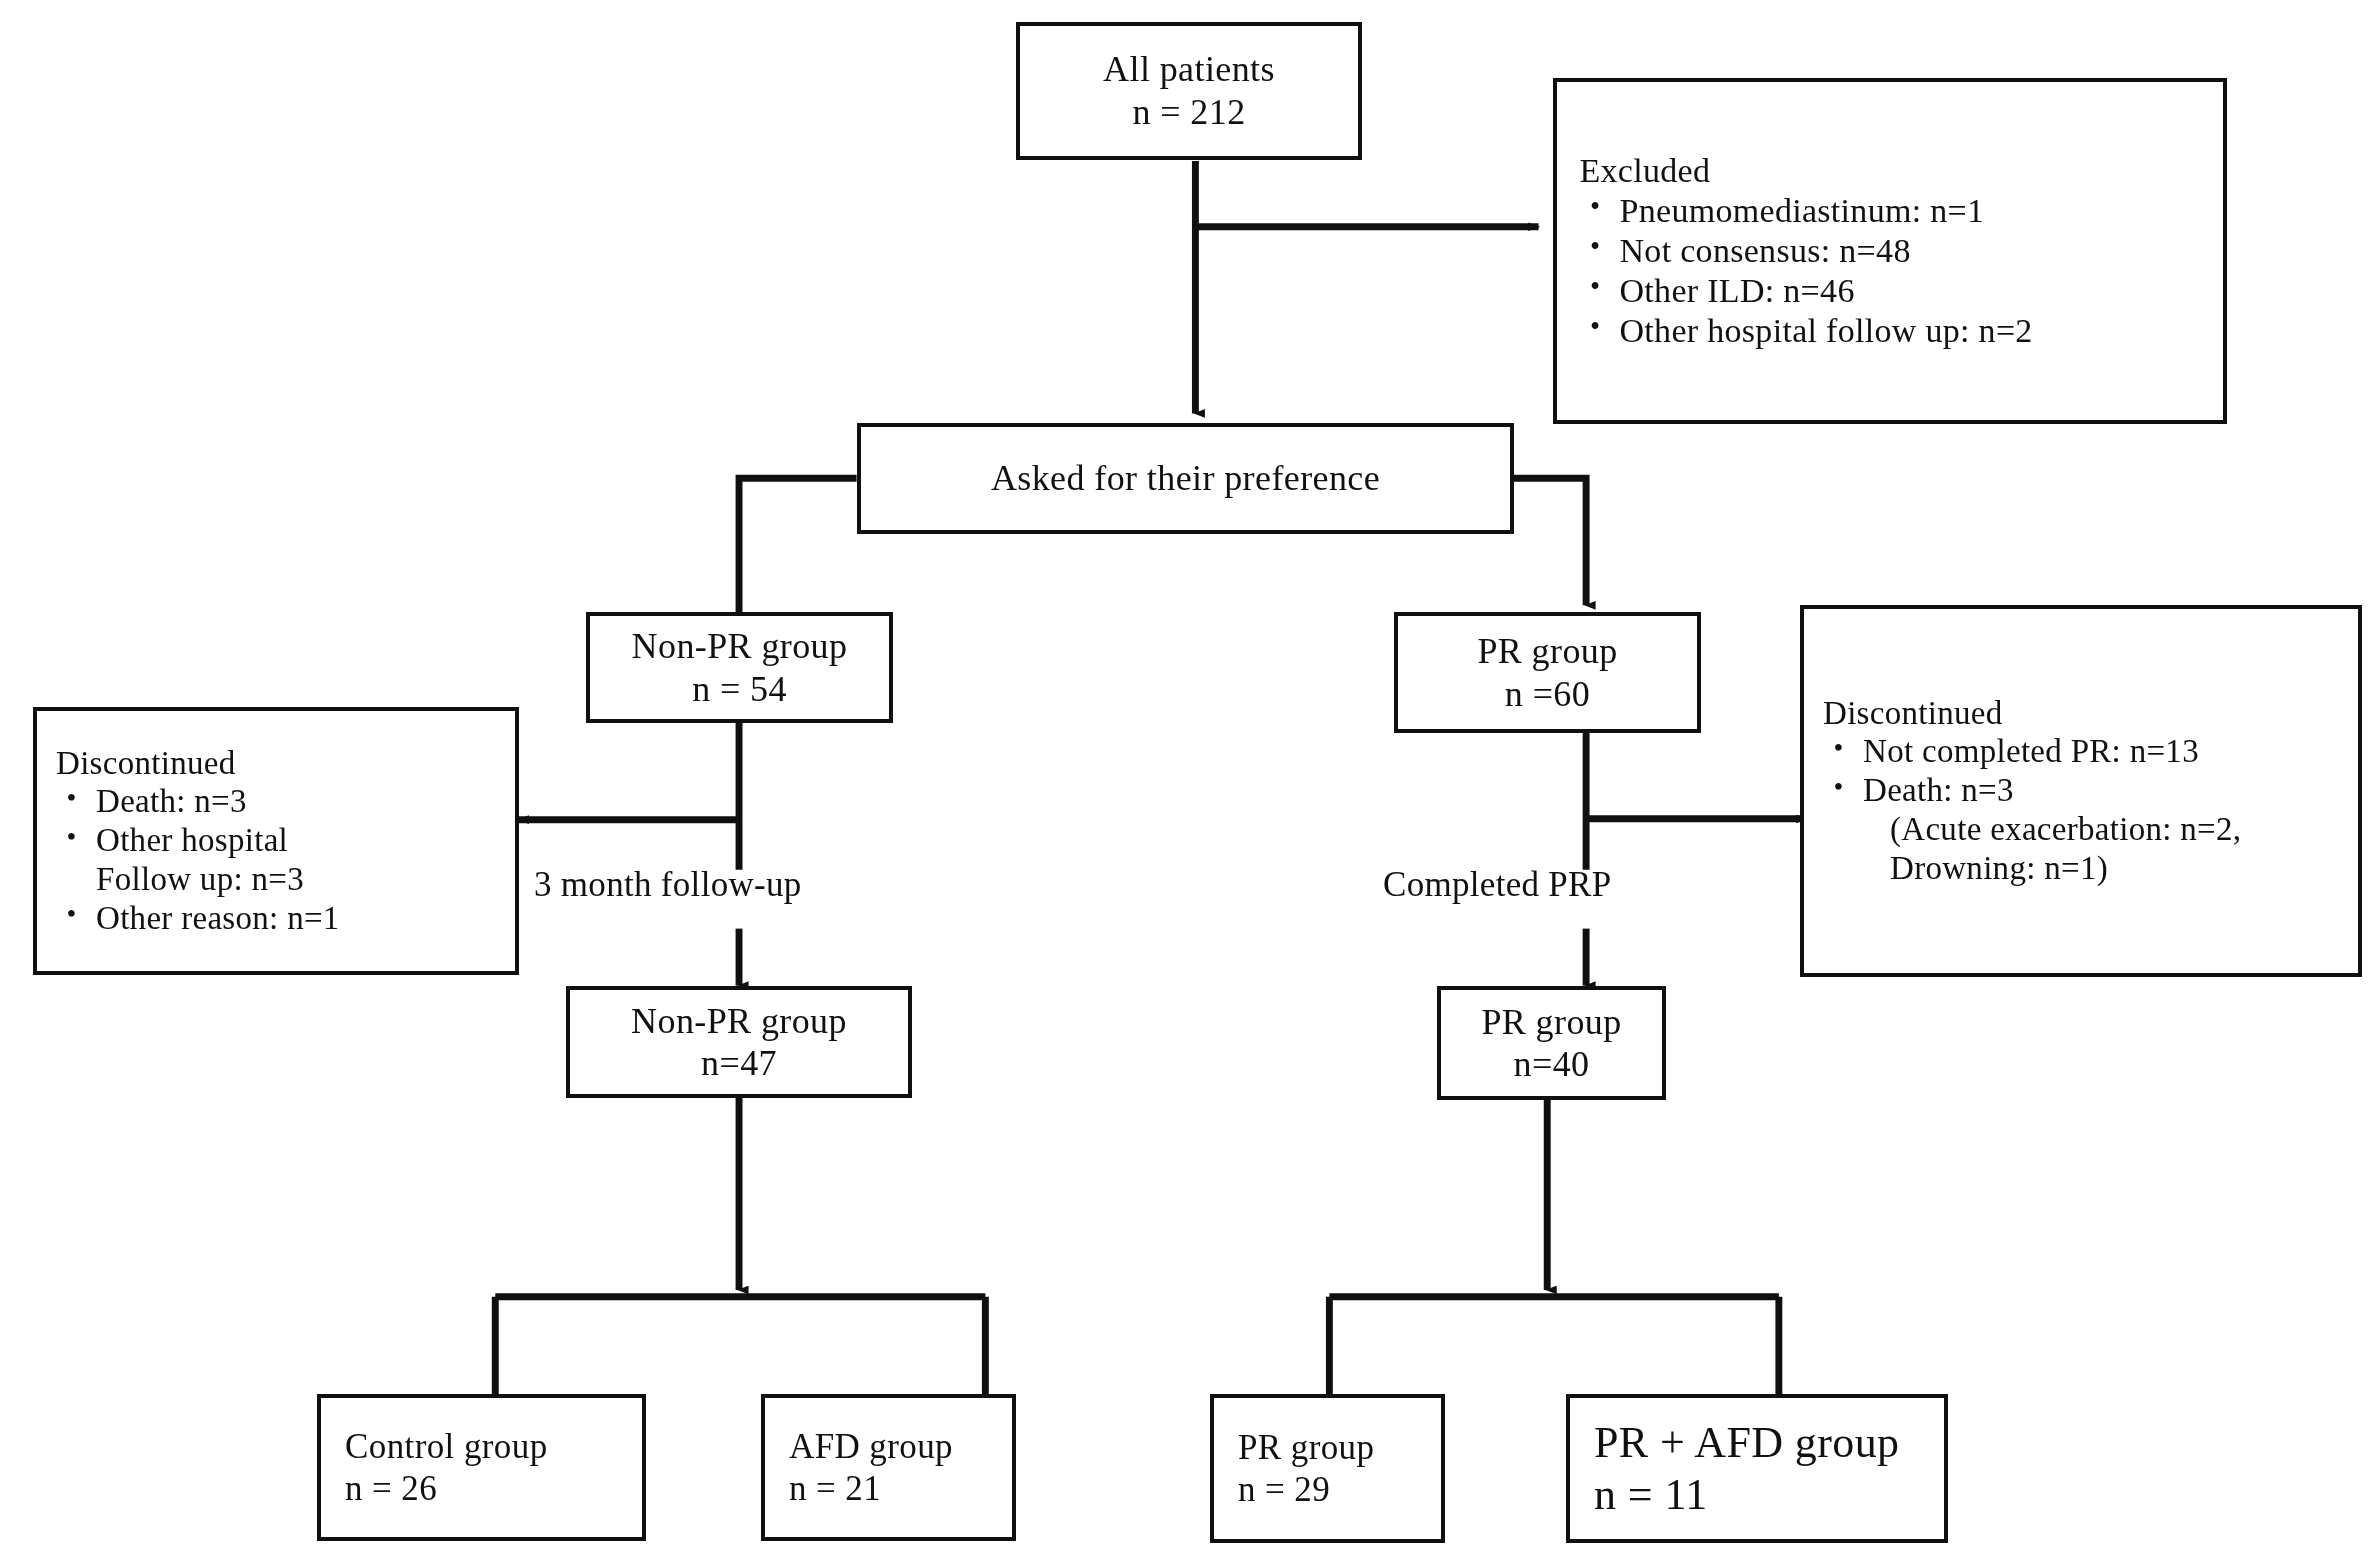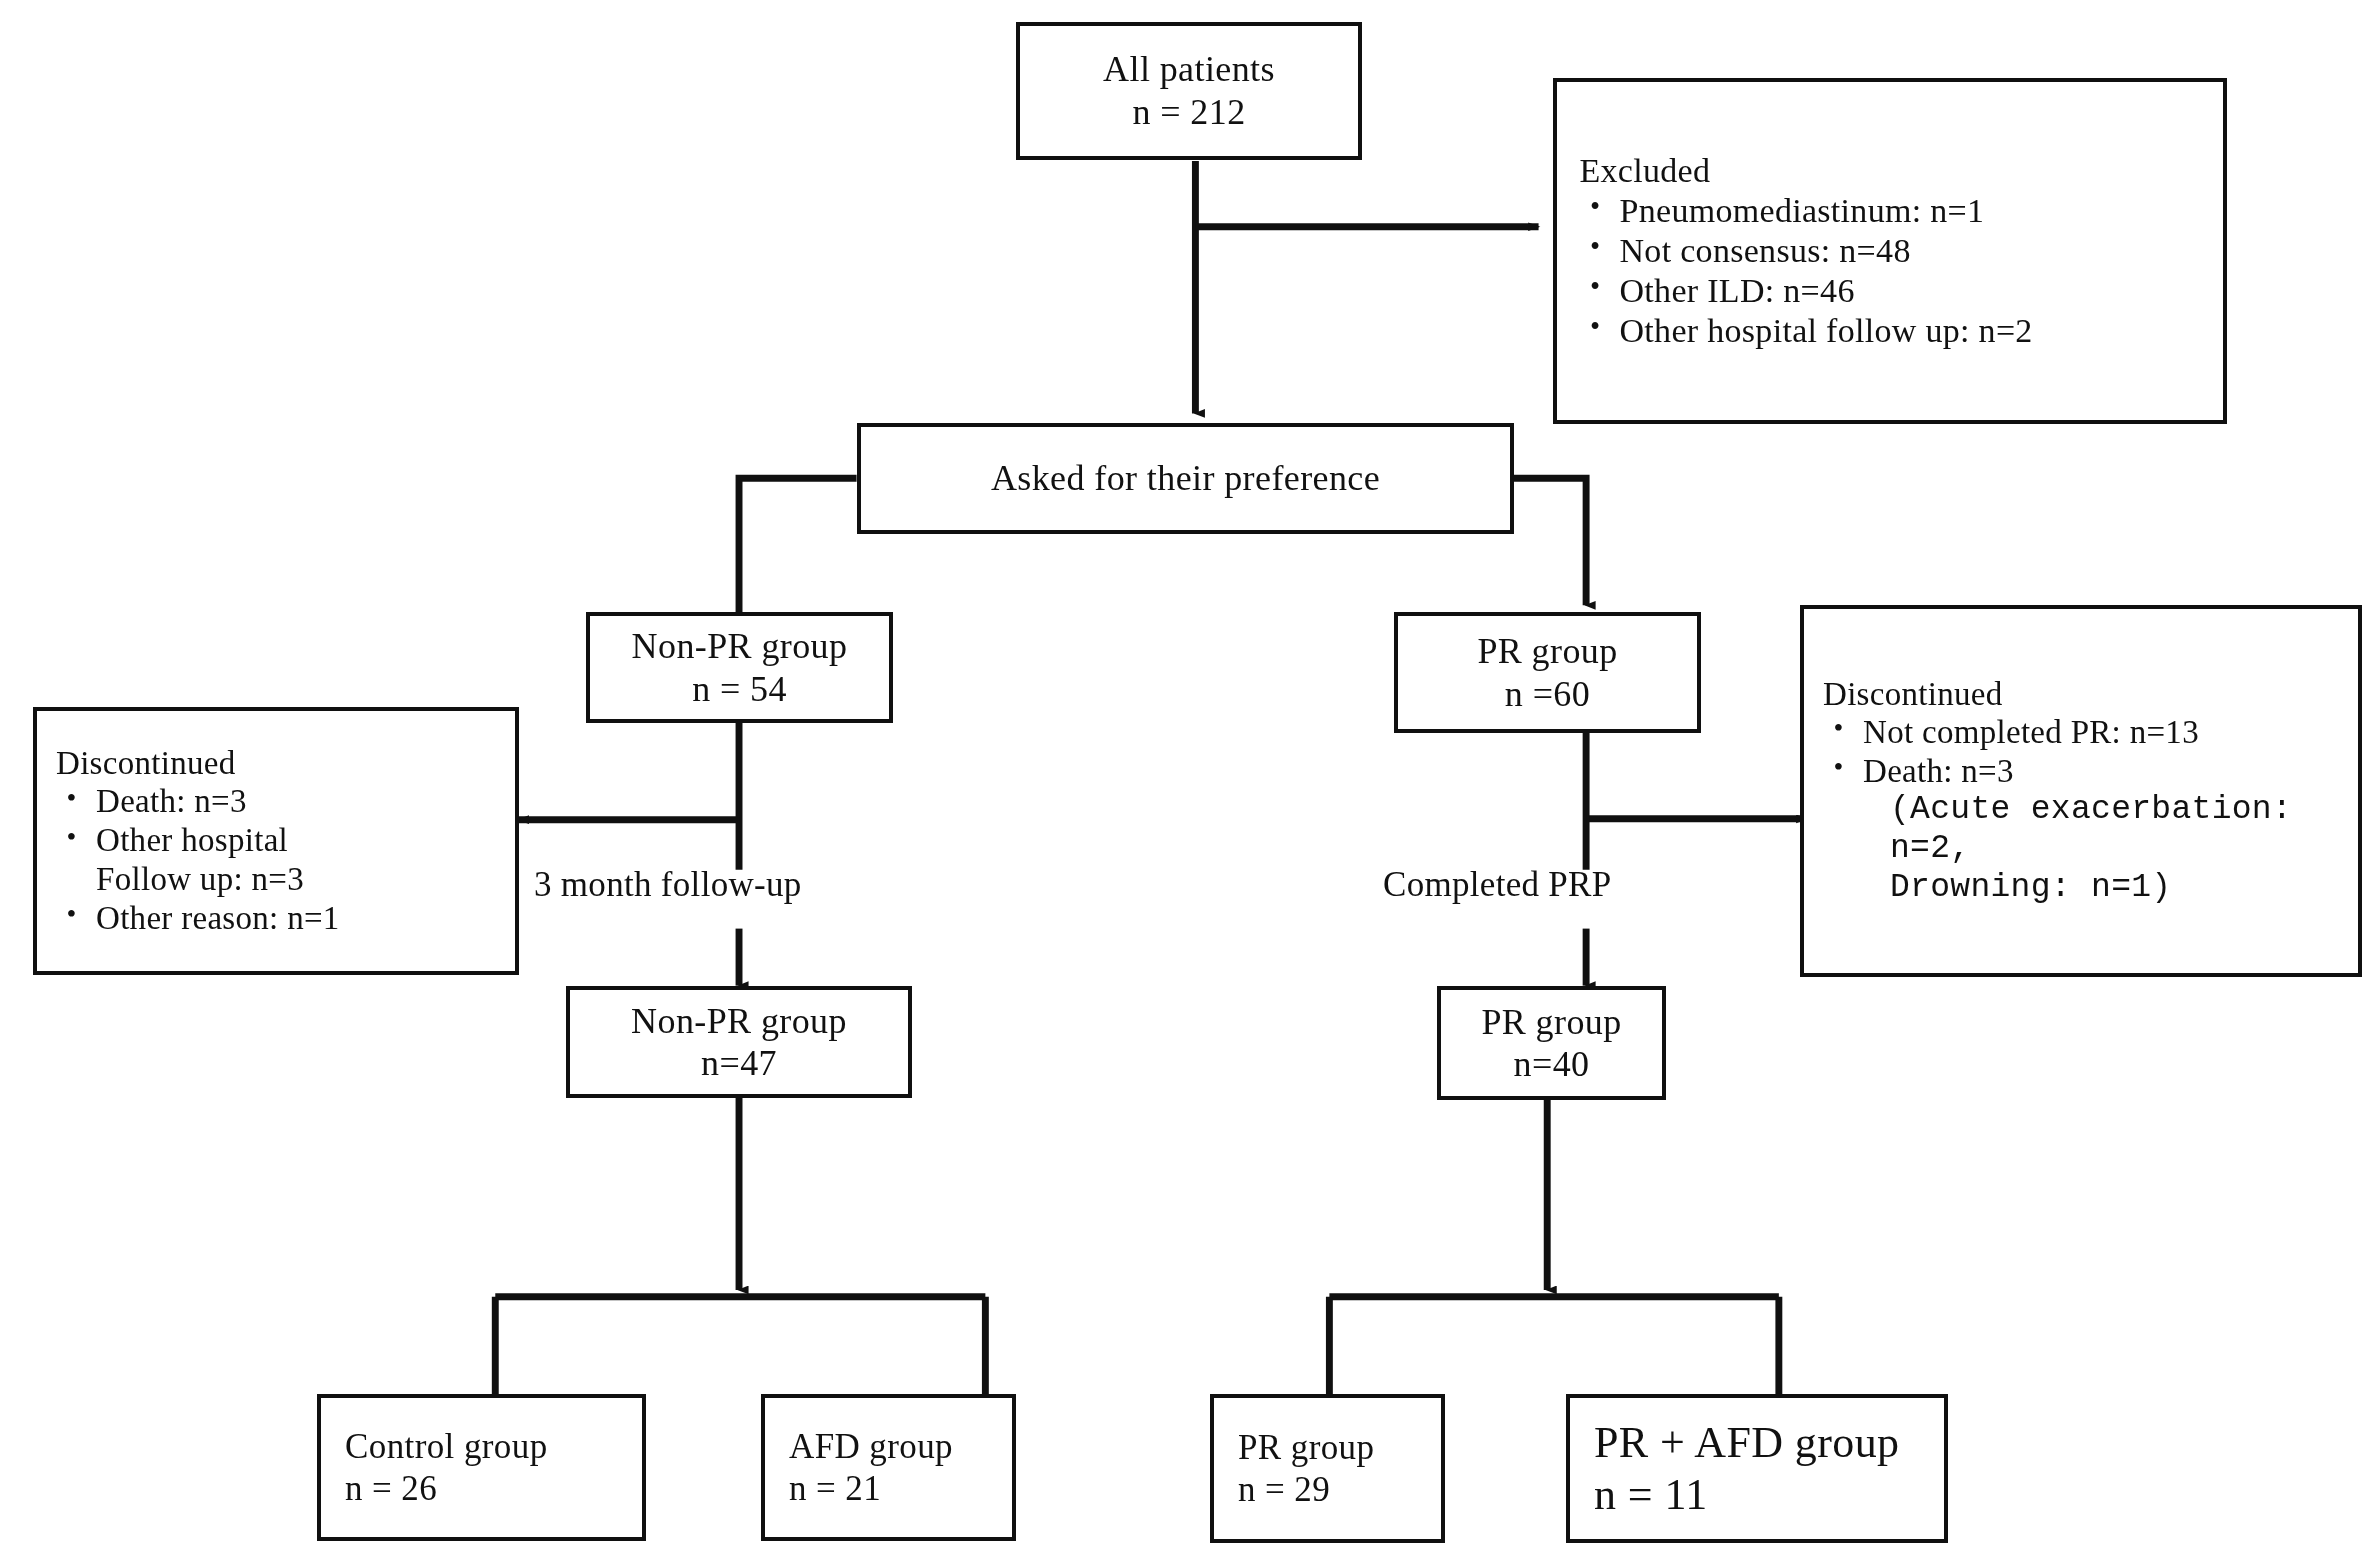--- a/index.html
+++ b/index.html
@@ -57,21 +57,21 @@
     white-space: pre-line;
   }
   .blist li.bulleted { padding-left: 40px; }
   .blist li.bulleted::before {
     content: "\2022";
     position: absolute;
     left: 10.4px;
     top: -1.7px;
     font-size: 0.85em;
   }
-  .blist li.nobullet { padding-left: 40px; font-family: Liberation Mono, monospace; }
+  .blist li.nobullet { padding-left: 40px; }
   .edgelabel {
     position: absolute;
     white-space: nowrap;
     letter-spacing: 0.3px;
     background: transparent;
   }
 </style>
 </head>
 <body>
 

